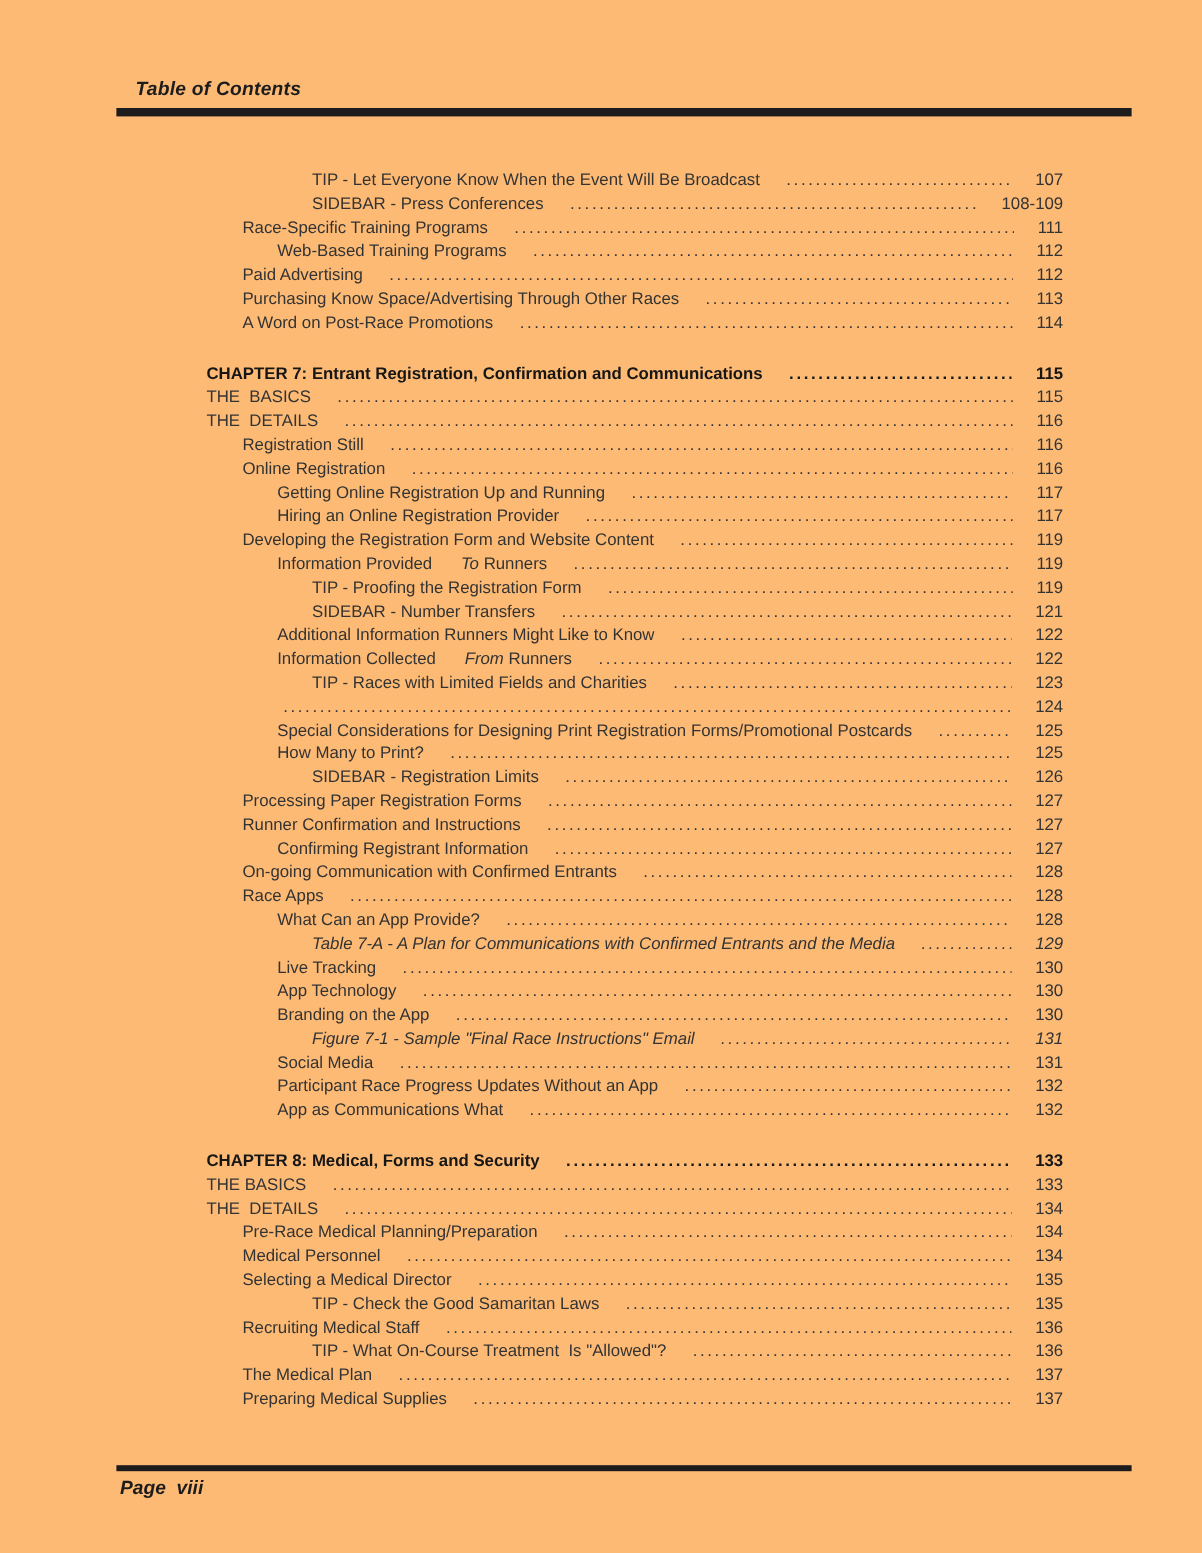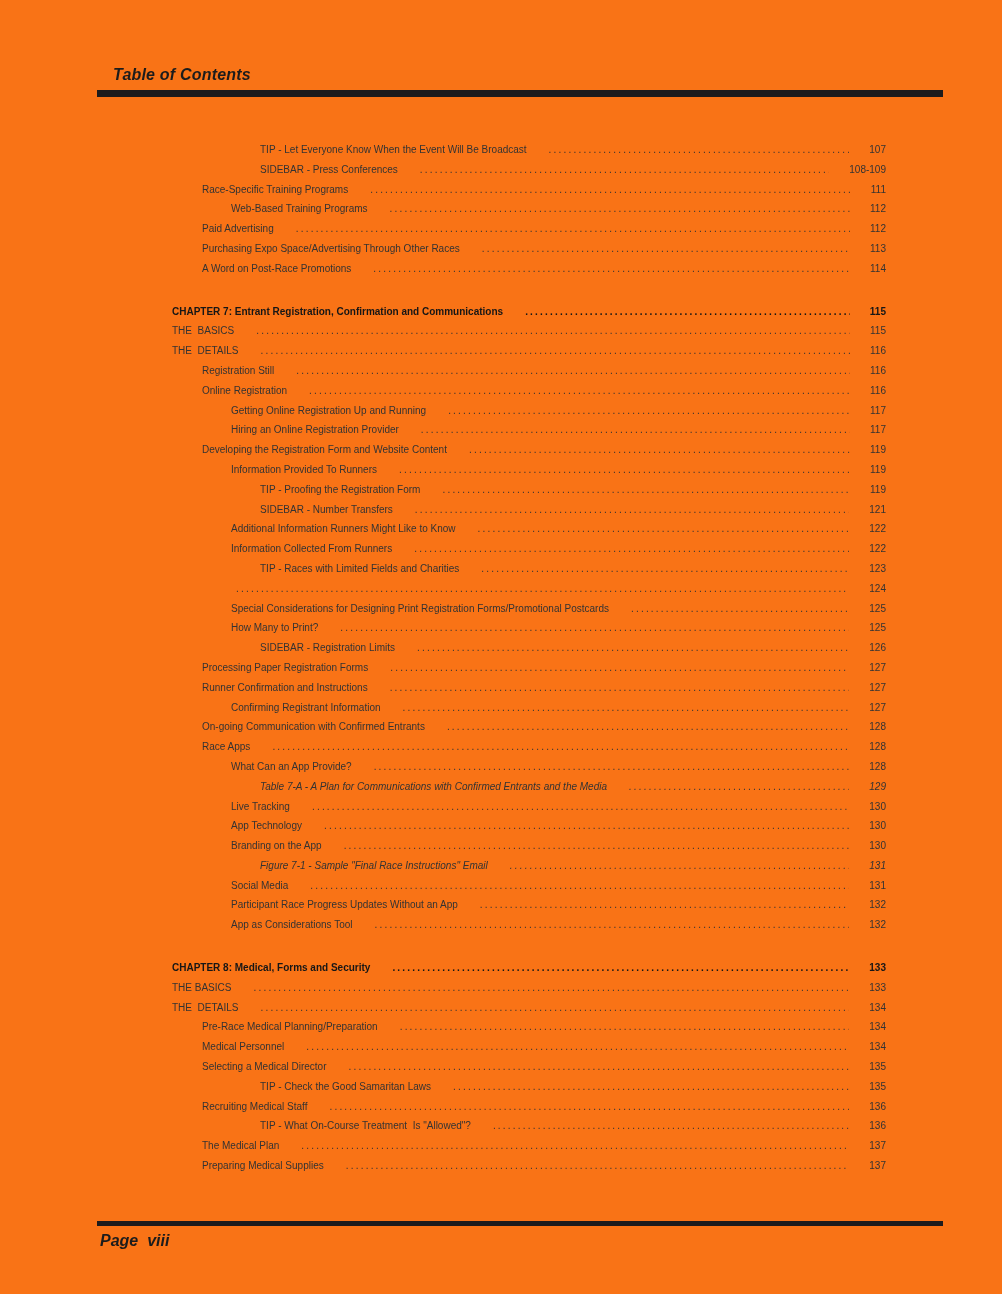--- a/index.html
+++ b/index.html
@@ -1,50 +1,50 @@
 <!DOCTYPE html>
 <html><head>
 <meta charset="utf-8">
 <style>
   html,body{margin:0;padding:0;background:#e8e8e8;}
   .page{
     position:relative;
     width:1002px;height:1294px;
-    background:#f97316;
+    background:#fdba74;
     font-family:"Liberation Sans", sans-serif;
     color:#333;
     overflow:hidden;
   }
   .header-title{
     position:absolute;left:113px;top:66px;
     font-size:16px;font-weight:bold;font-style:italic;
     color:#1c1c1c;letter-spacing:.2px;
   }
   .header-rule{
     position:absolute;left:97px;top:90px;
     width:846px;height:7px;background:#1d1b1c;
   }
   .toc{
     position:absolute;left:172px;top:140px;width:714px;
   }
   .toc-group + .toc-group{margin-top:23px;}
   .toc-row{
     display:flex;align-items:baseline;
-    font-size:10px;line-height:19.8px;
+    font-size:14px;line-height:19.8px;
     white-space:nowrap;
     gap:17px;
   }
   .toc-label{white-space:pre;flex:none;}
   .lvl0{padding-left:0;text-align:right;}
   .lvl1{padding-left:30px;text-align:center;}
   .lvl2{padding-left:59px;}
   .lvl3{padding-left:88px;}
   .bold{font-weight:bold;color:#161616;}
   .italic{font-style:italic;}
-  .it{}
+  .it{font-style:italic;margin-left:20px;}
   .leader{
     flex:1 1 auto;overflow:hidden;
     margin:0 3px 0 5px;
     letter-spacing:2.2px;
   }
   .leader::after{
     content:"......................................................................................................................................................................................";
   }
   .toc-page{flex:none;}
   .footer-rule{
@@ -87,21 +87,21 @@
           <span class="toc-label"><span>Web-Based Training Programs</span></span>
           <span class="leader"></span>
           <span class="toc-page">112</span>
         </div>
         <div class="toc-row lvl1">
           <span class="toc-label"><span>Paid Advertising</span></span>
           <span class="leader"></span>
           <span class="toc-page">112</span>
         </div>
         <div class="toc-row lvl1">
-          <span class="toc-label"><span>Purchasing Expo Space/Advertising Through Other Races</span></span>
+          <span class="toc-label"><span>Purchasing Know Space/Advertising Through Other Races</span></span>
           <span class="leader"></span>
           <span class="toc-page">113</span>
         </div>
         <div class="toc-row lvl1">
           <span class="toc-label"><span>A Word on Post-Race Promotions</span></span>
           <span class="leader"></span>
           <span class="toc-page">114</span>
         </div>
       </section>
       <section class="toc-group">
@@ -253,21 +253,21 @@
           <span class="toc-label"><span>Social Media</span></span>
           <span class="leader"></span>
           <span class="toc-page">131</span>
         </div>
         <div class="toc-row lvl2">
           <span class="toc-label"><span>Participant Race Progress Updates Without an App</span></span>
           <span class="leader"></span>
           <span class="toc-page">132</span>
         </div>
         <div class="toc-row lvl2">
-          <span class="toc-label"><span>App as Considerations Tool</span></span>
+          <span class="toc-label"><span>App as Communications What</span></span>
           <span class="leader"></span>
           <span class="toc-page">132</span>
         </div>
       </section>
       <section class="toc-group">
         <div class="toc-row lvl0 bold">
           <span class="toc-label"><span>CHAPTER 8: Medical, Forms and Security</span></span>
           <span class="leader"></span>
           <span class="toc-page">133</span>
         </div>

